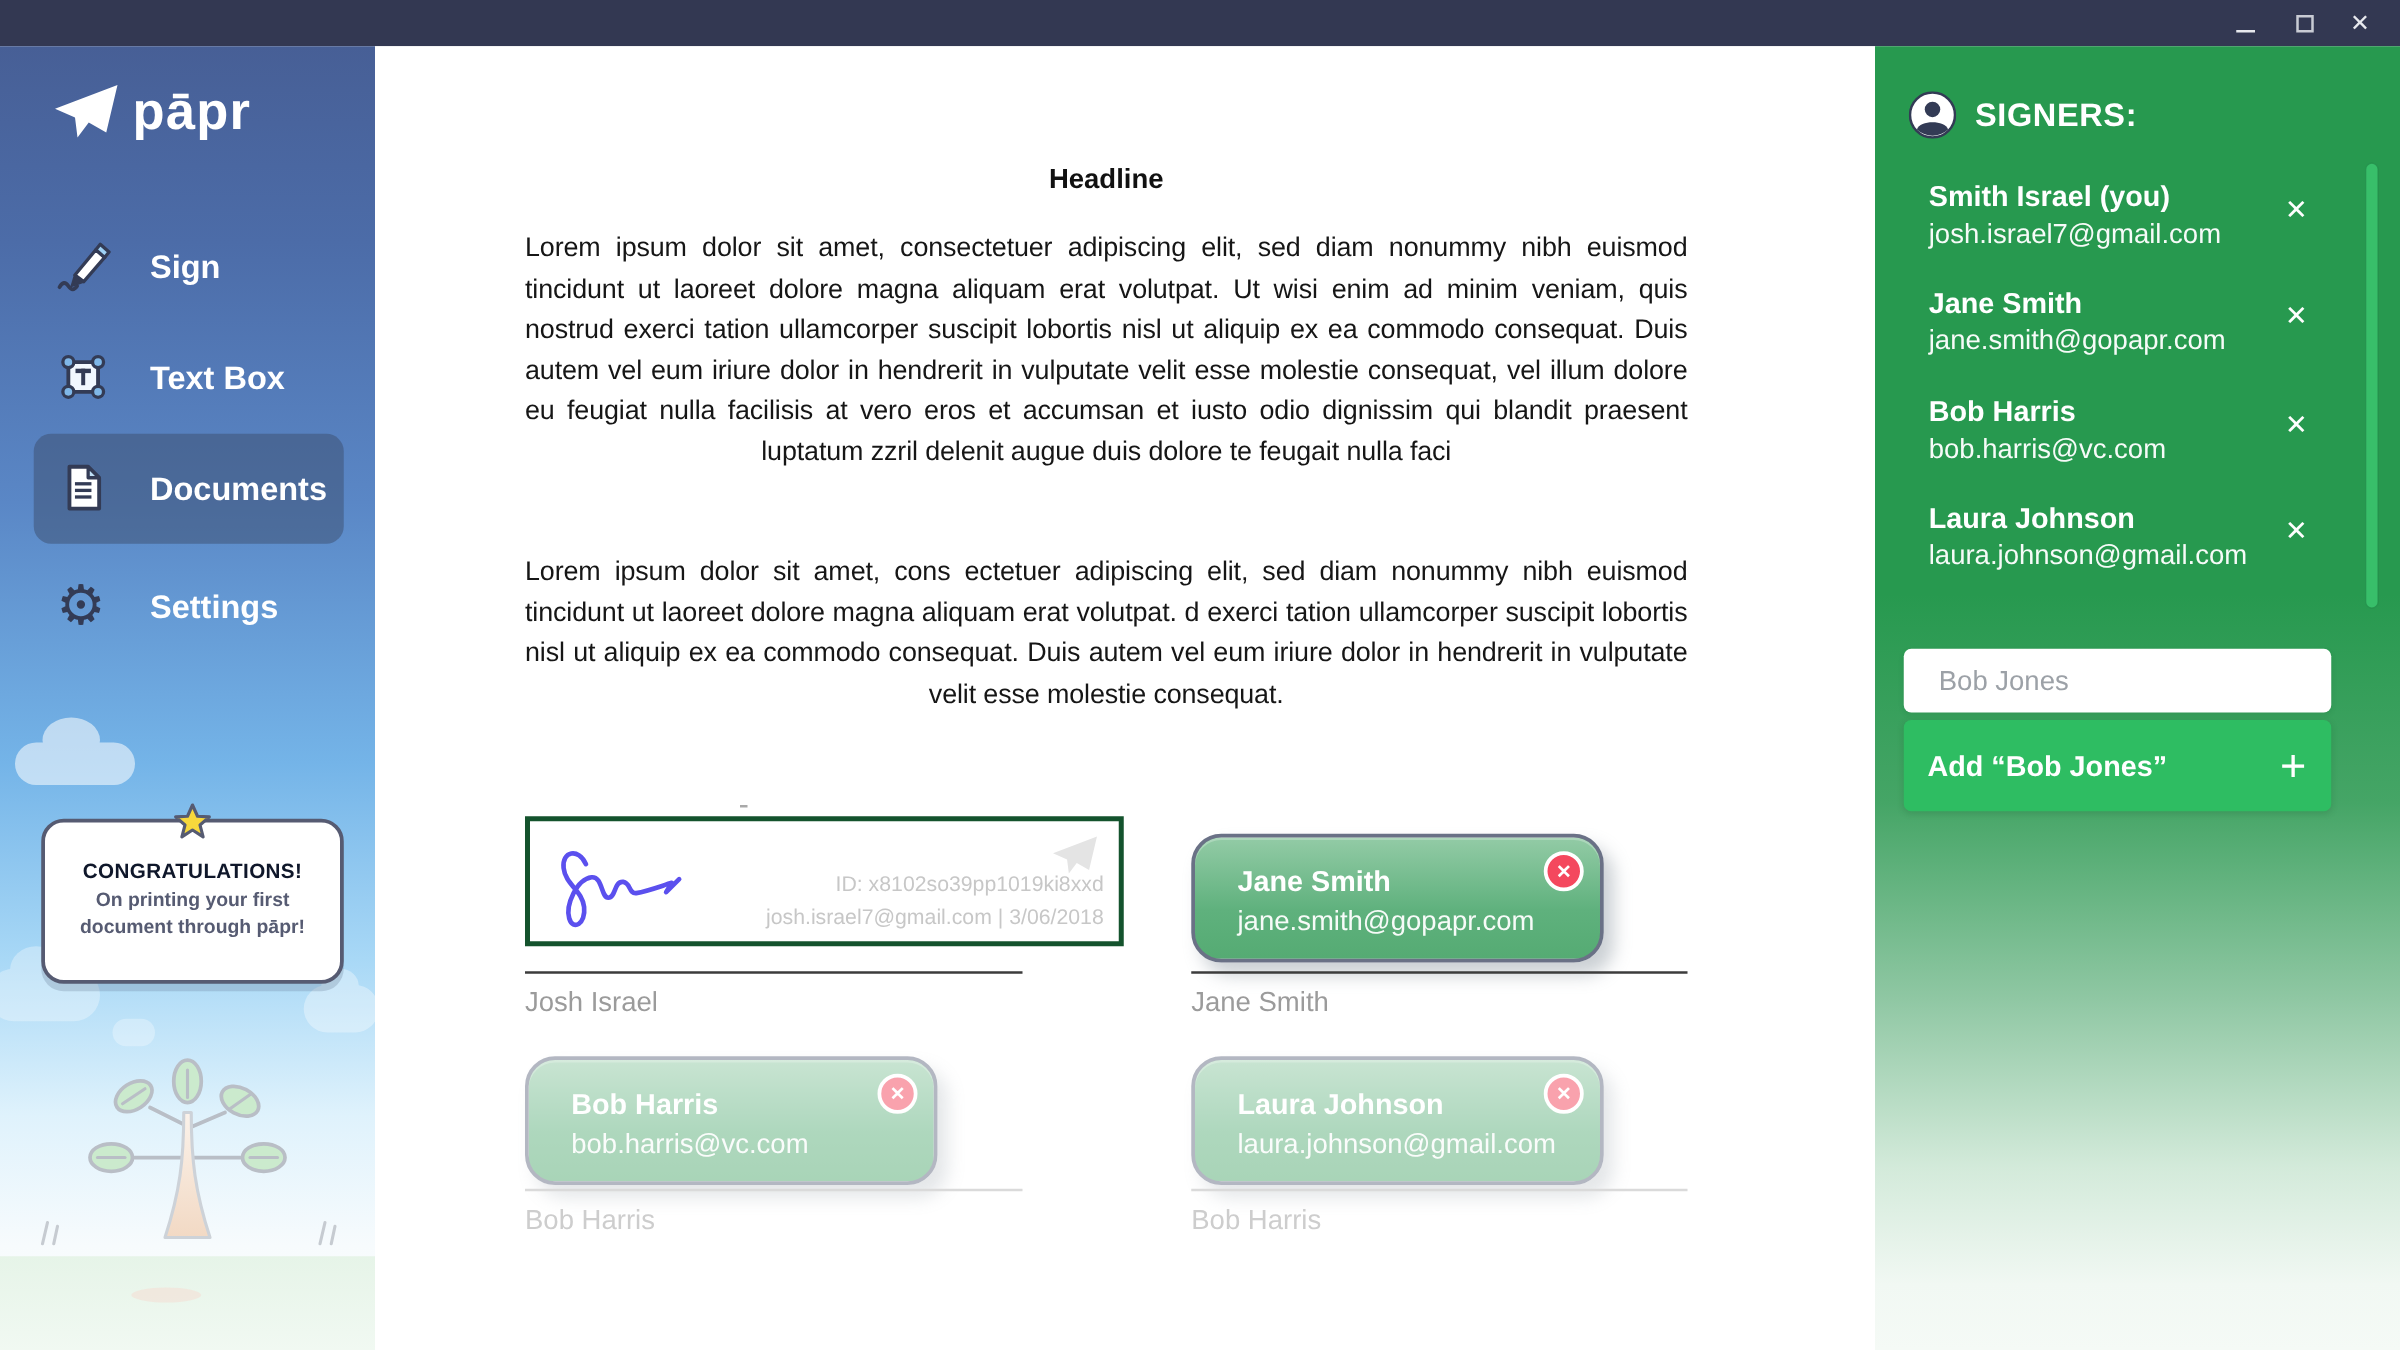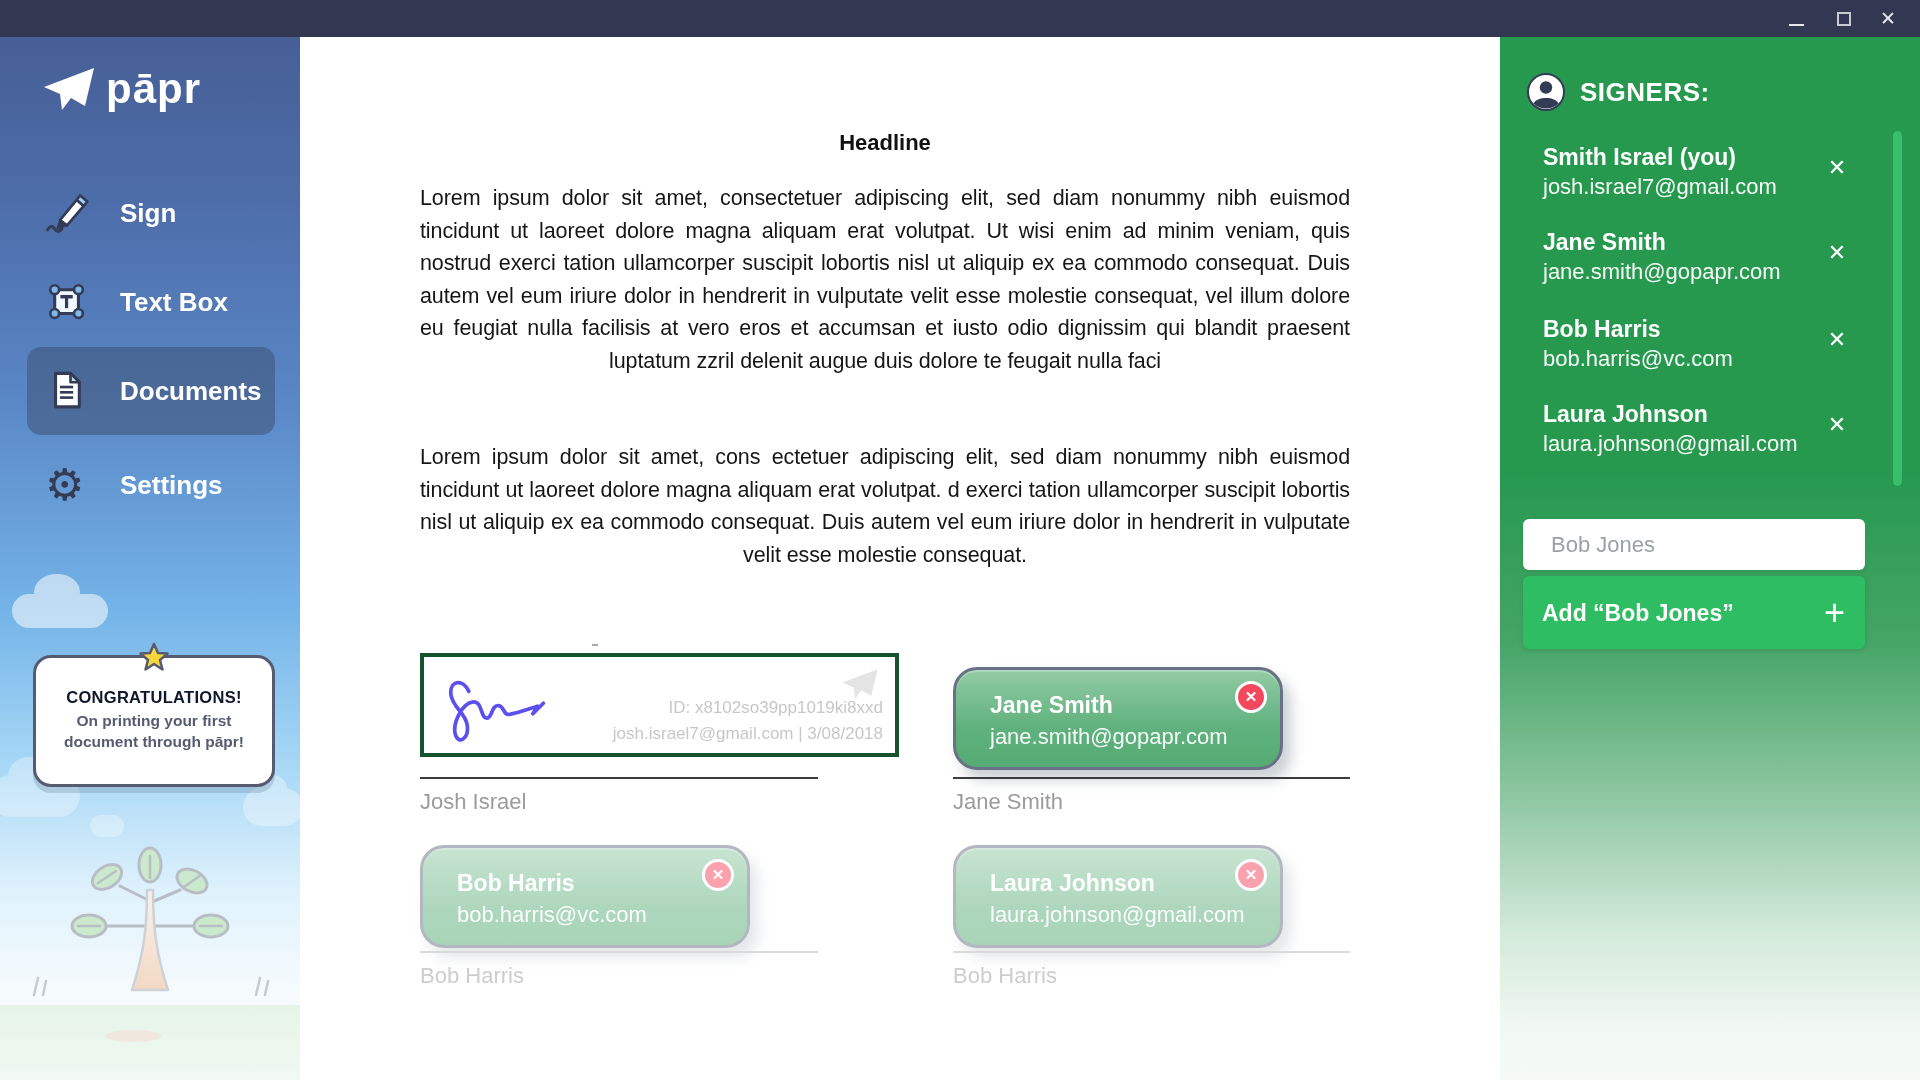--- a/index.html
+++ b/index.html
@@ -279,21 +279,21 @@
                  C86 50 84 62 92 61 C104 59 120 53 130 50 L124 60 L138 46" fill="none" stroke="#5B50EE" stroke-width="5" stroke-linecap="round" stroke-linejoin="round"></path>
       </svg>
     </span>
     <span class="sig-plane">
       <svg width="38" height="34" viewBox="0 0 54 48">
         <path d="M52 3 L2 22 L18 29 L20 45 L29 33 L43 41 Z" fill="#E4E4E4"></path>
       </svg>
     </span>
     <div class="sig-meta">
       <div>ID: x8102so39pp1019ki8xxd</div>
-      <div>josh.israel7@gmail.com | 3/08/2018</div>
+      <div>josh.israel7@gmail.com | 3/06/2018</div>
     </div>
   </div>
 
   <div class="sig-line l1"></div>
   <div class="sig-label lb1">Josh Israel</div>
 
   <div class="badge badge-jane">
     <div class="badge-name">Jane Smith</div>
     <div class="badge-email">jane.smith@gopapr.com</div>
     <div class="badge-x">

